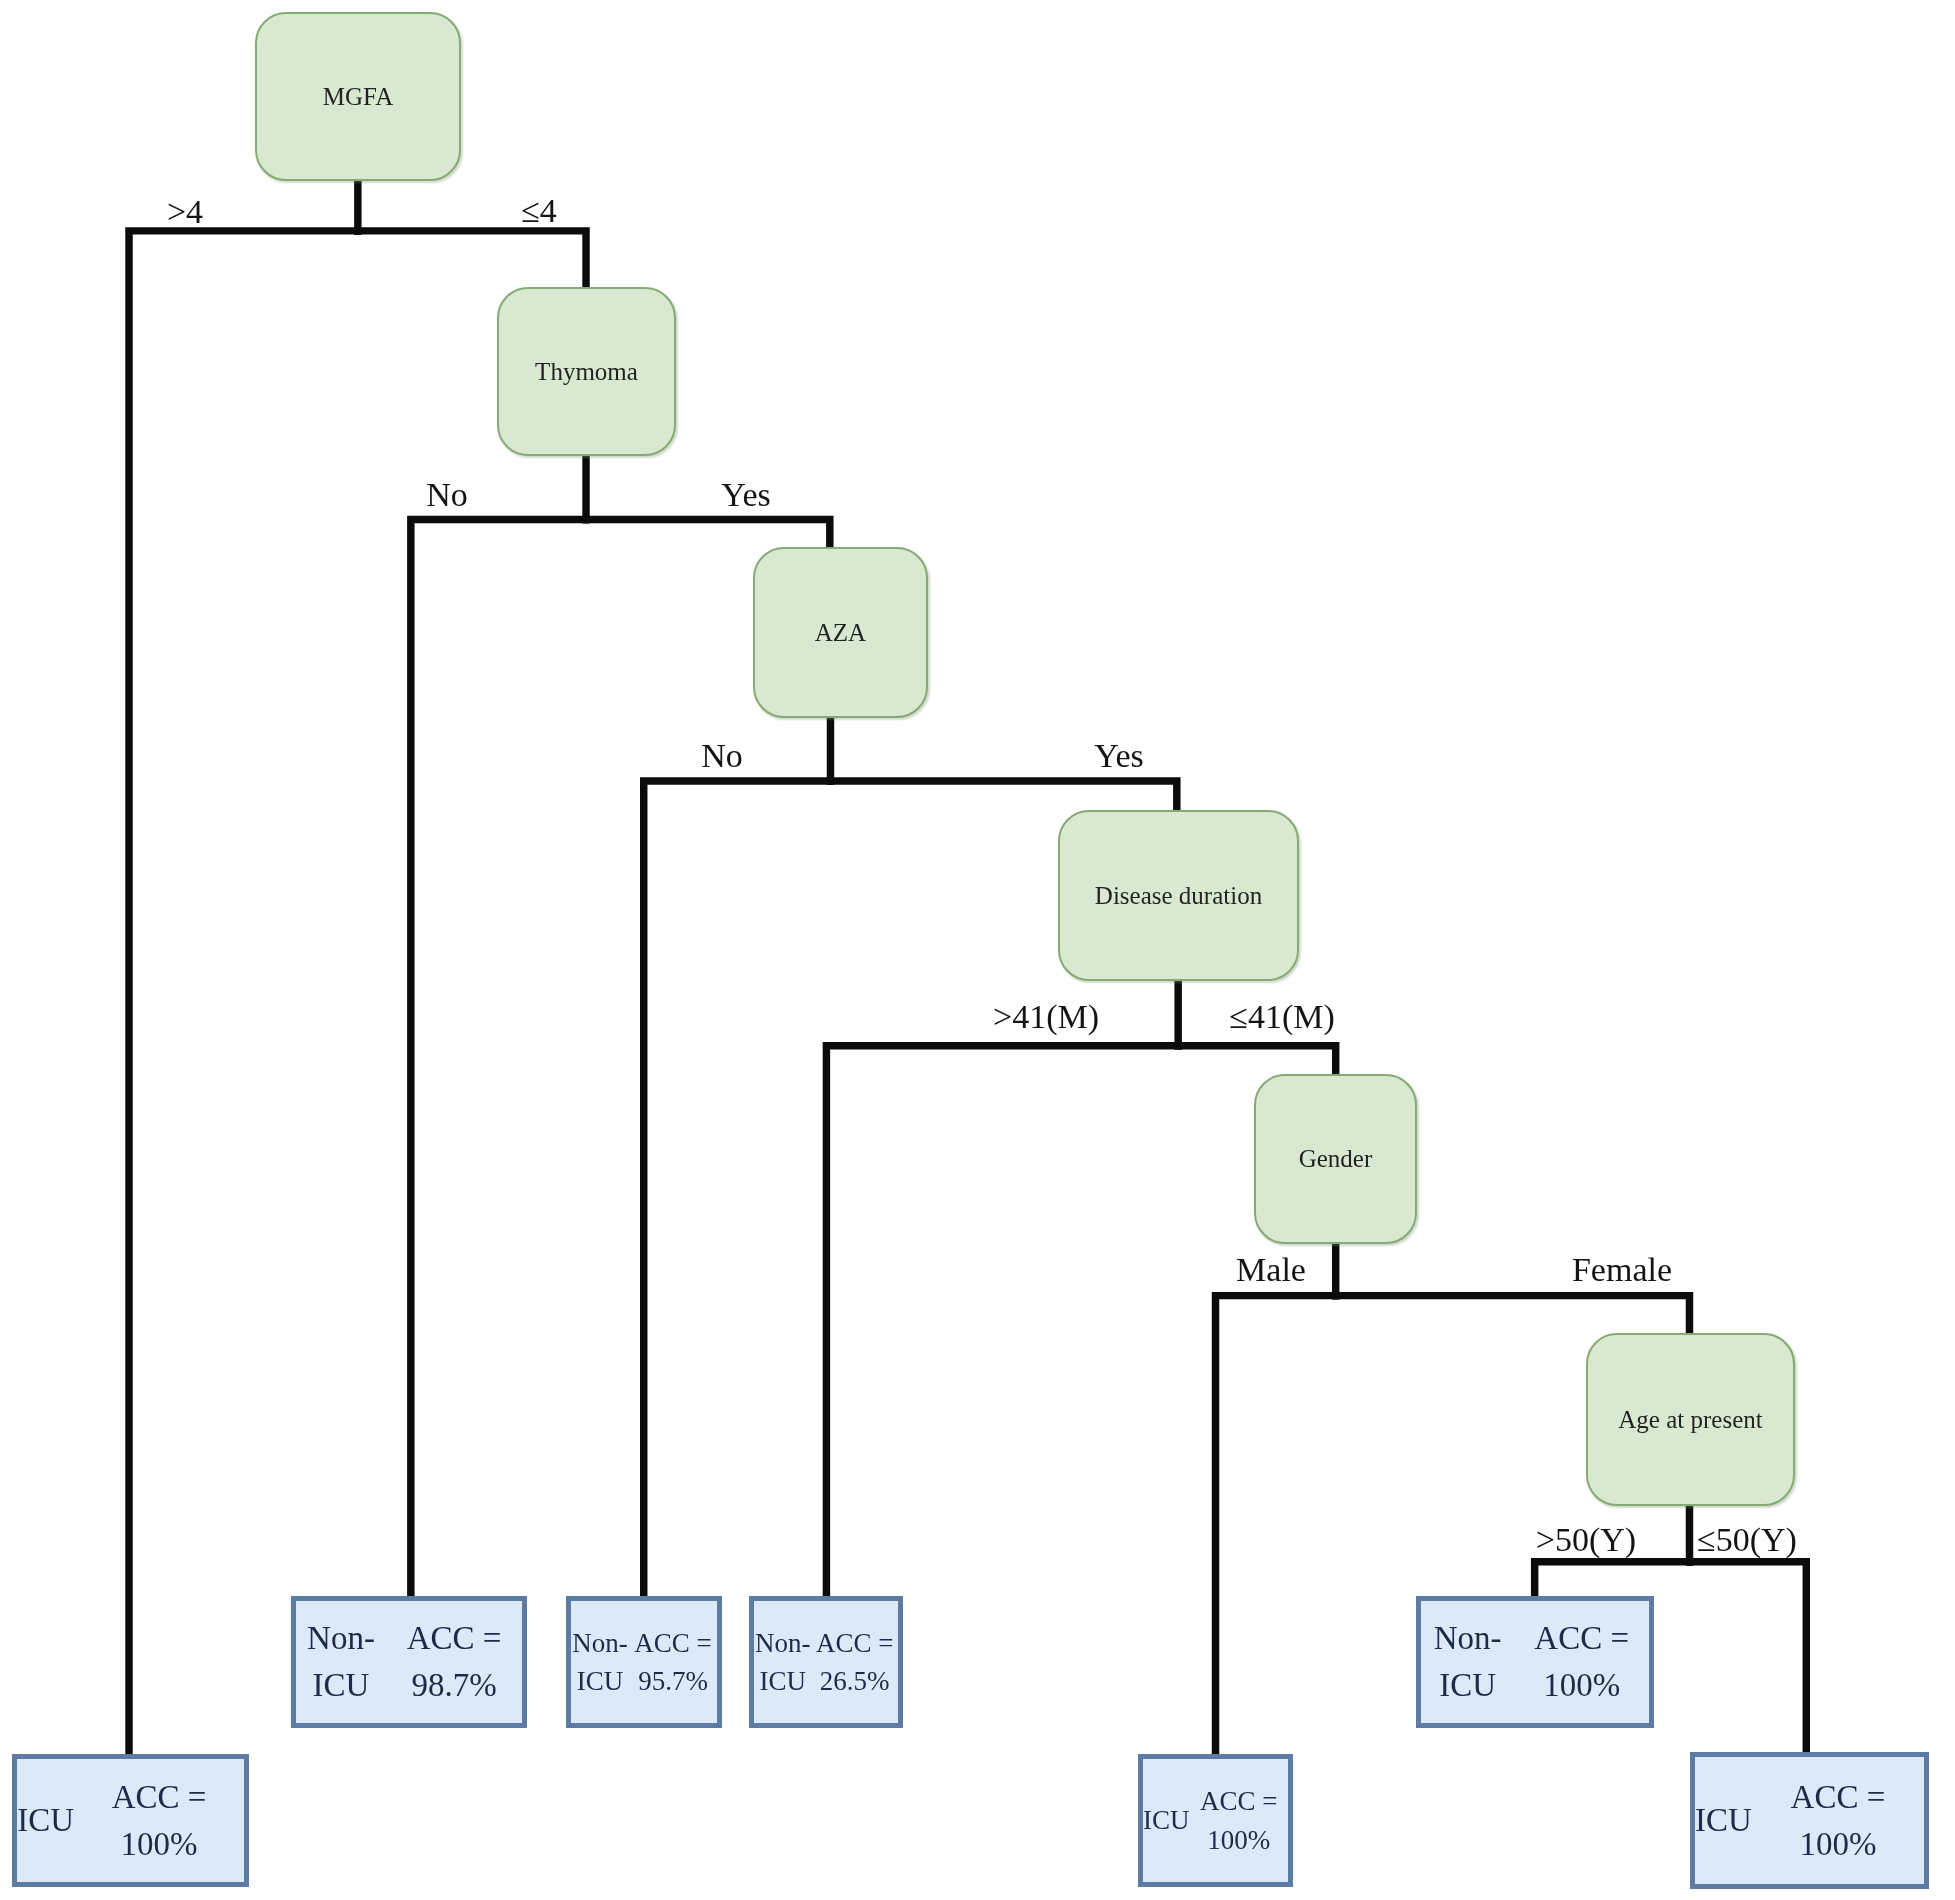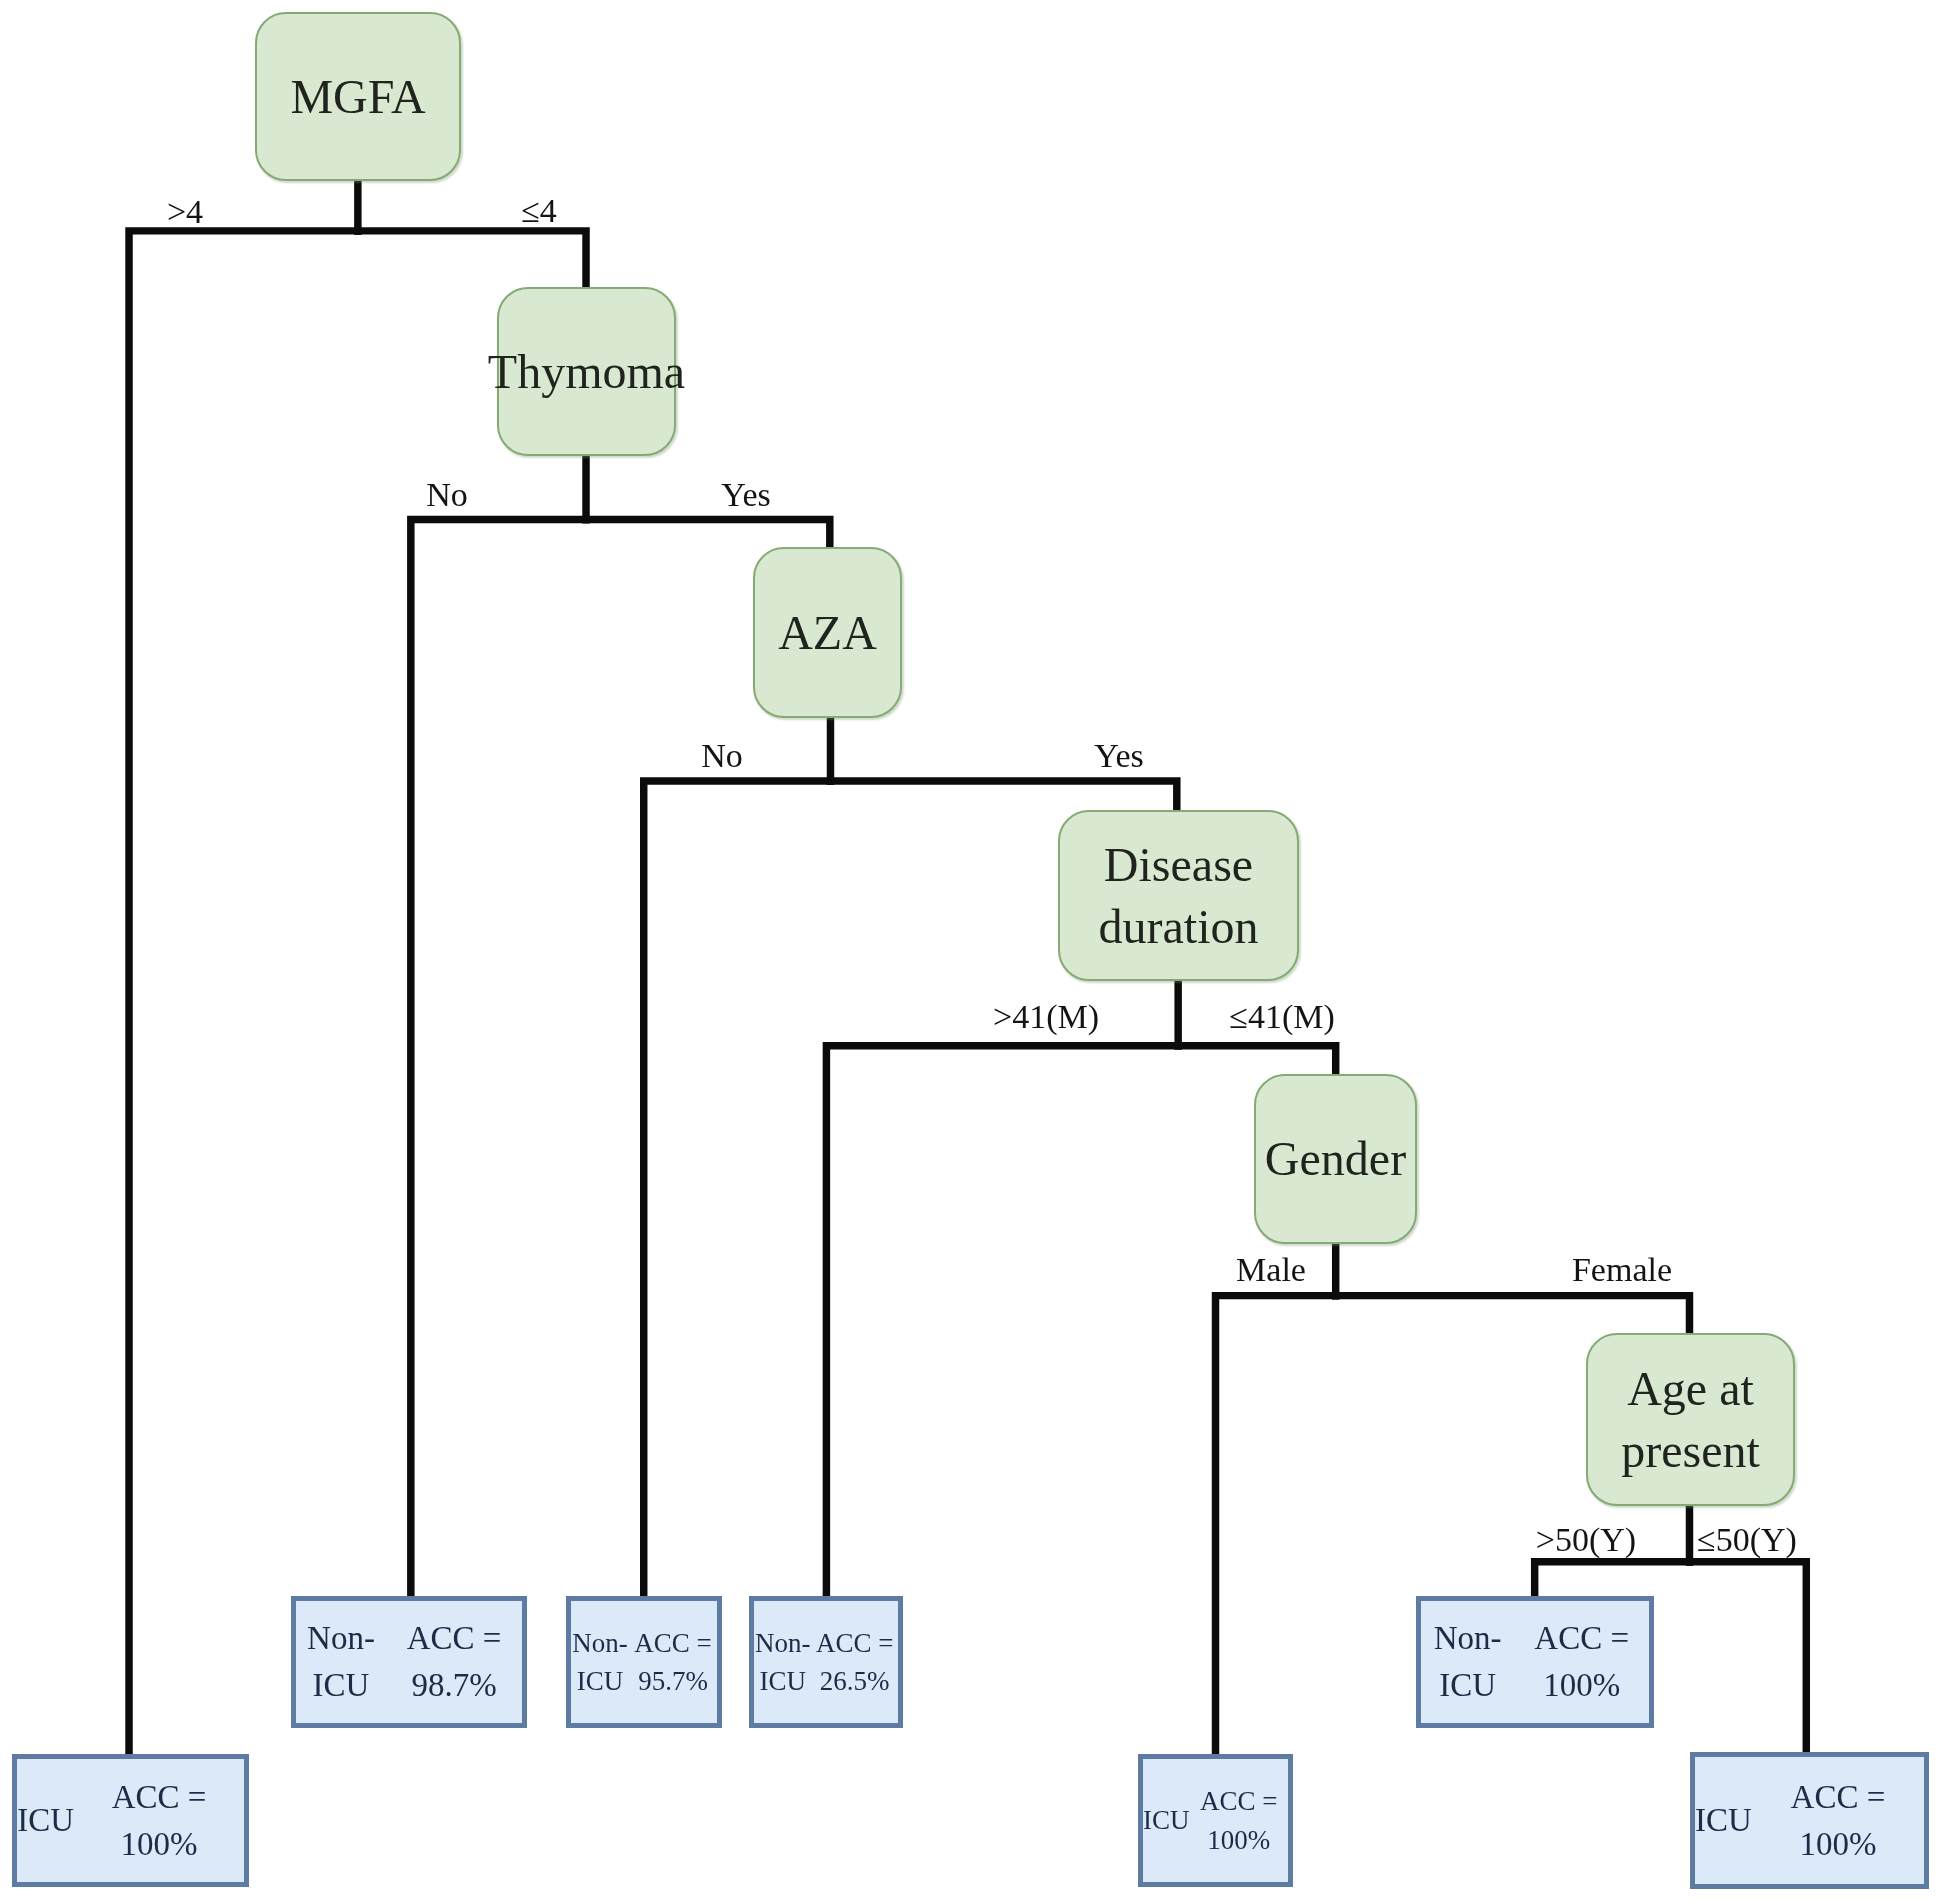--- a/index.html
+++ b/index.html
@@ -27,21 +27,21 @@
   .node {
     position: absolute;
     z-index: 2;
     background: #d9e8d0;
     border: 2.7px solid #86aa74;
     border-radius: 31px;
     display: flex;
     align-items: center;
     justify-content: center;
     text-align: center;
-    font-size: 48px;
+    font-size: 25px;
     line-height: 1.28;
     color: #1f241f;
     padding: 0 8.1px;
     box-sizing: border-box;
     box-shadow: 1.4px 2px 2px rgba(120,150,110,0.35);
   }
   .leaf {
     position: absolute;
     z-index: 2;
     background: #dce9f8;
@@ -60,21 +60,21 @@
     position: absolute;
     z-index: 1;
     transform: translate(-50%, -50%);
     font-size: 34px;
     color: #141414;
     white-space: nowrap;
   }
   
   #n-mgfa    { left: 255px;  top: 12.2px;   width: 206px; height: 169px; }
   #n-thymoma { left: 497px;  top: 287px;  width: 179px; height: 169px; }
-  #n-aza     { left: 753px; top: 547px;  width: 149px; height: 171px; }
+  #n-aza     { left: 753px; top: 547px;  width: 175px; height: 171px; }
   #n-dd      { left: 1058px; top: 810px; width: 241px; height: 171px; }
   #n-gender  { left: 1254px; top: 1074px; width: 163px; height: 170px; }
   #n-age     { left: 1586px; top: 1333px; width: 209px; height: 173px; }
   
   #l-mgfa-gt4    { left: 12.2px;   top: 1754px; width: 237px; height: 133px; }
   #l-thymoma-no  { left: 291px;  top: 1596px; width: 236px; height: 132px; }
   #l-aza-no      { left: 566px;  top: 1596px; width: 156px; height: 132px; }
   #l-dd-gt41     { left: 749px; top: 1596px; width: 154px; height: 132px; }
   #l-gender-male { left: 1138px; top: 1754px; width: 155px; height: 133px; }
   #l-age-gt50    { left: 1416px; top: 1596px; width: 238px; height: 132px; }

